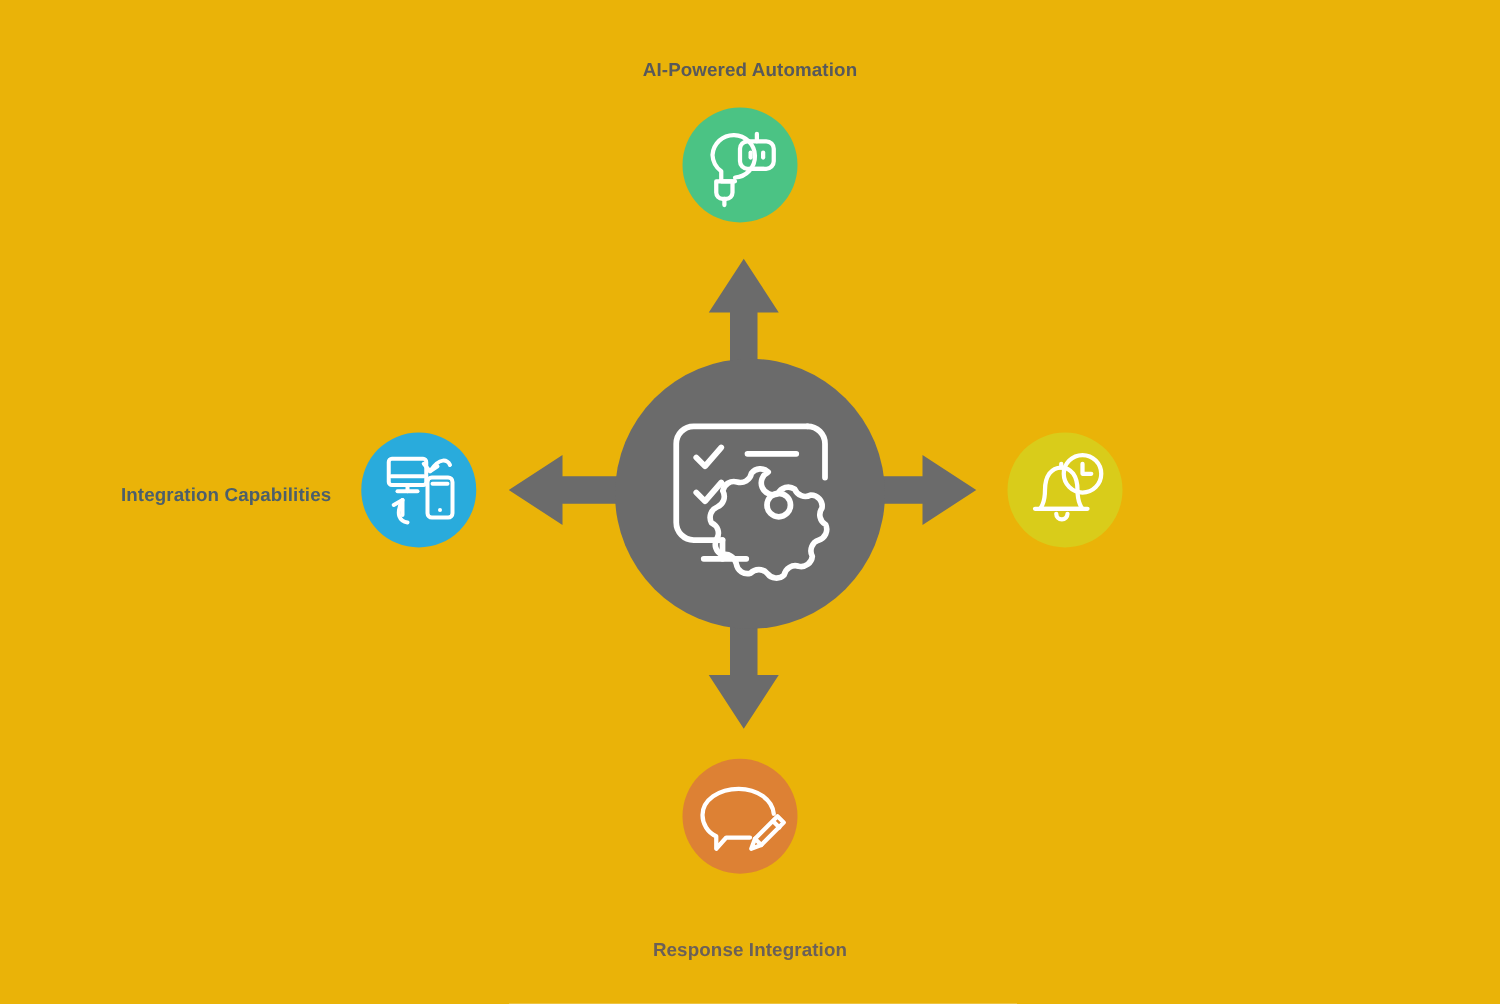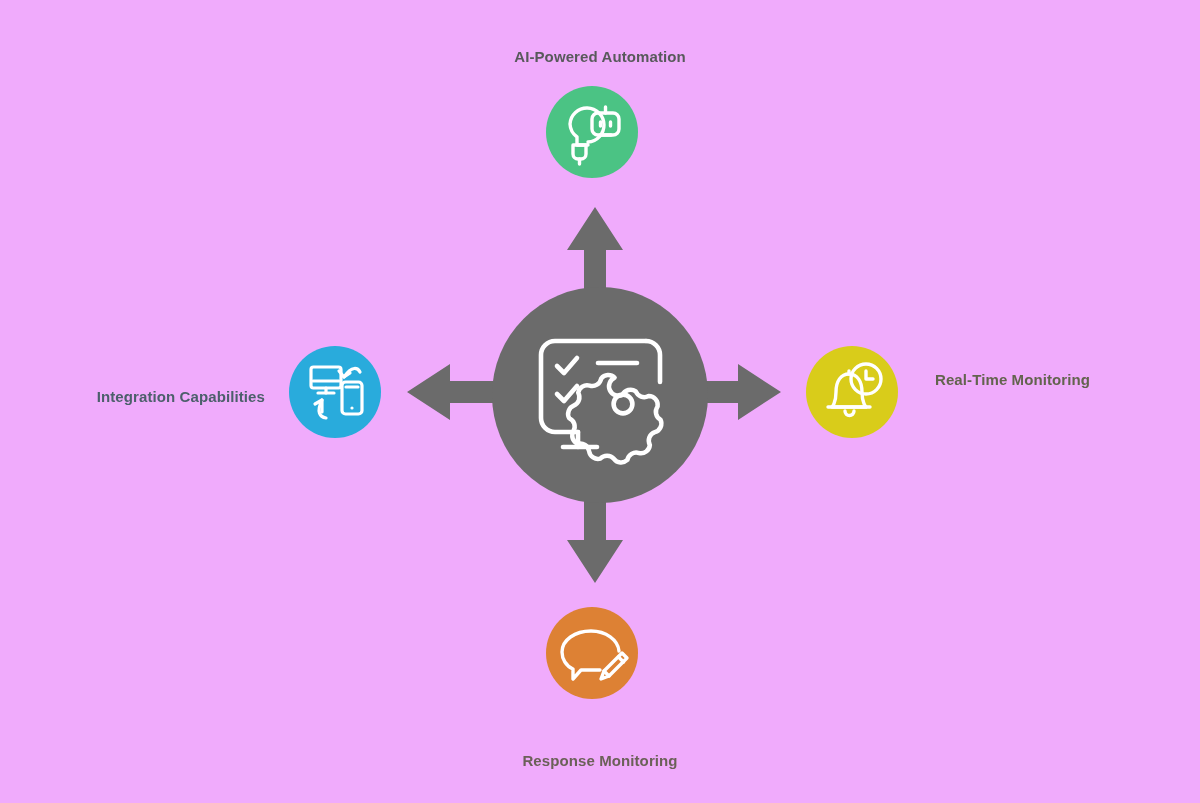--- a/index.html
+++ b/index.html
@@ -69,21 +69,21 @@
     top: 371px;
     left: 935px;
     width: 265px;
     text-align: left;
     color: #63634e;
   }
 </style>
 </head>
 <body>
 
-<div id="diagram-canvas" style="background: #f0abfc;">
+<div id="diagram-canvas" style="background: #eab308;">
 
   <svg class="diagram-svg" viewBox="0 0 1200 803" xmlns="http://www.w3.org/2000/svg">
 
     <g fill="#6b6b6b">
 
       <polygon fill="#6b6b6b" points="584,400 606,400 606,250 623,250 595,207 567,250 584,250"></polygon>
 
       <polygon fill="#6b6b6b" points="584,390 606,390 606,540 623,540 595,583 567,540 584,540"></polygon>
 
       <polygon fill="#6b6b6b" points="600,381 450,381 450,364 407,392 450,420 450,403 600,403"></polygon>
@@ -224,19 +224,18 @@
         <polyline points="339,371 344,377 350,373"></polyline>
 
         <path d="M 322 400 C 316 412 320 417 326 418"></path>
         <polyline points="322,412 322,400 315,404"></polyline>
       </g>
     </g>
   </svg>
 
   <div class="node-label" id="label-top" style="color: rgb(88, 89, 91);">AI-Powered Automation</div>
 
-  <div class="node-label" id="label-right" style="color: rgb(99, 99, 78);">Real-Time Monitoring</div>
-
-  <div class="node-label" id="label-bottom" style="color: rgb(107, 96, 88);">Response Monitoring</div>
+
+  <div class="node-label" id="label-bottom" style="color: rgb(107, 96, 88);">Response Integration</div>
 
   <div class="node-label" id="label-left" style="color: rgb(76, 95, 107); margin-top: 17px;">Integration Capabilities</div>
 
 </div>
 
 </body></html>

